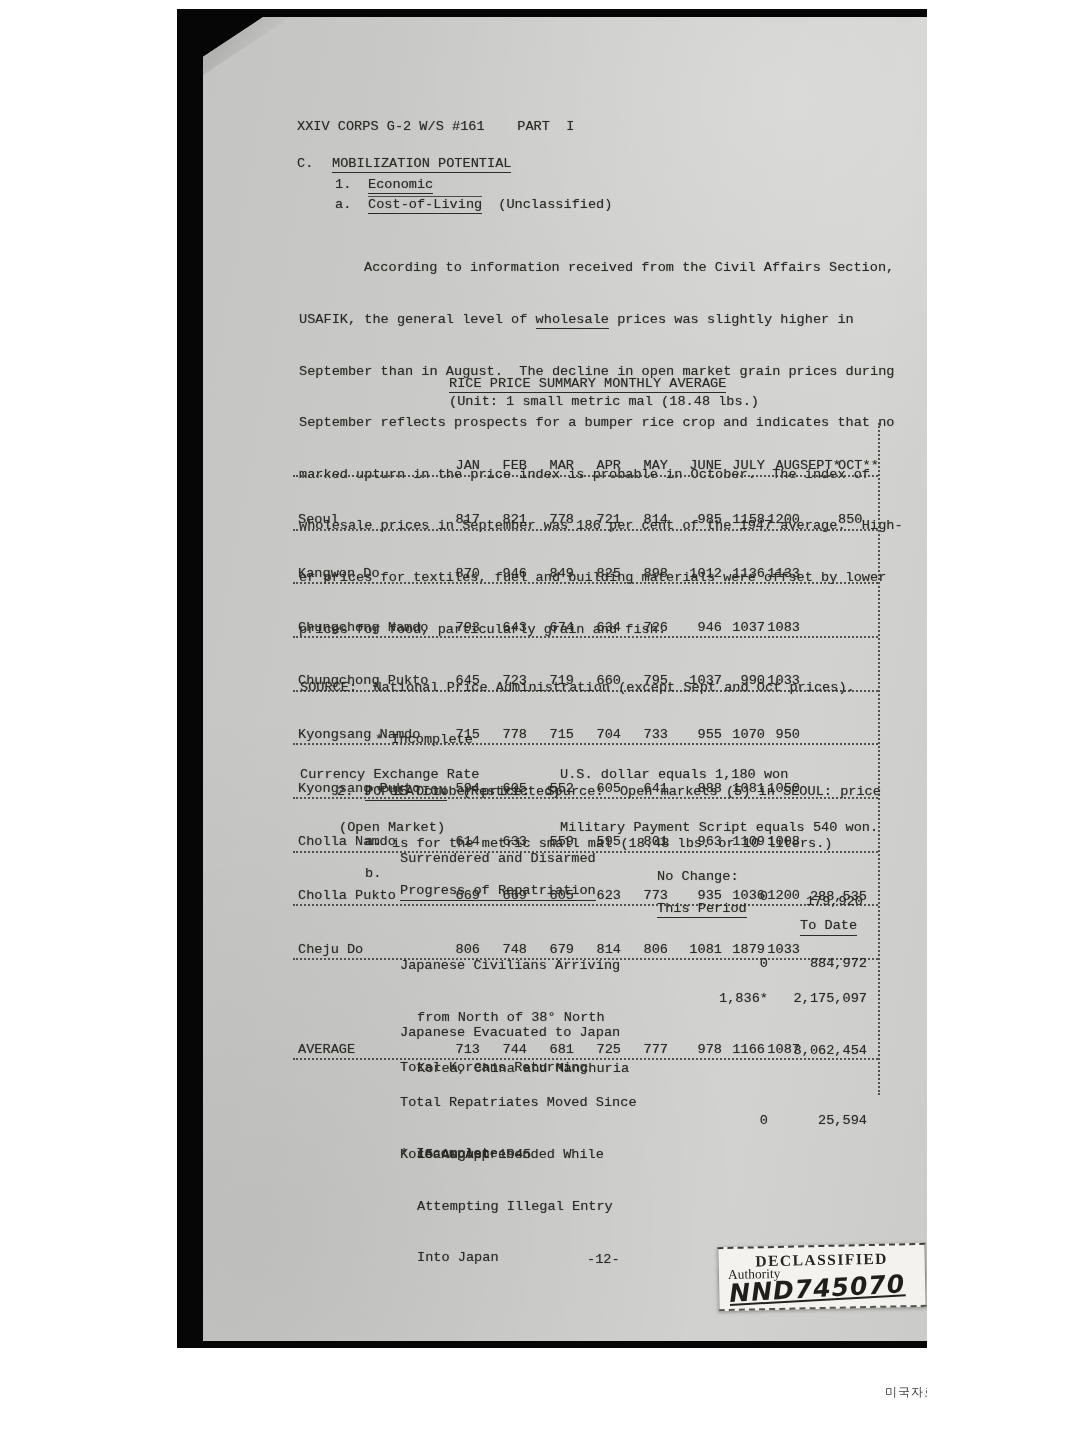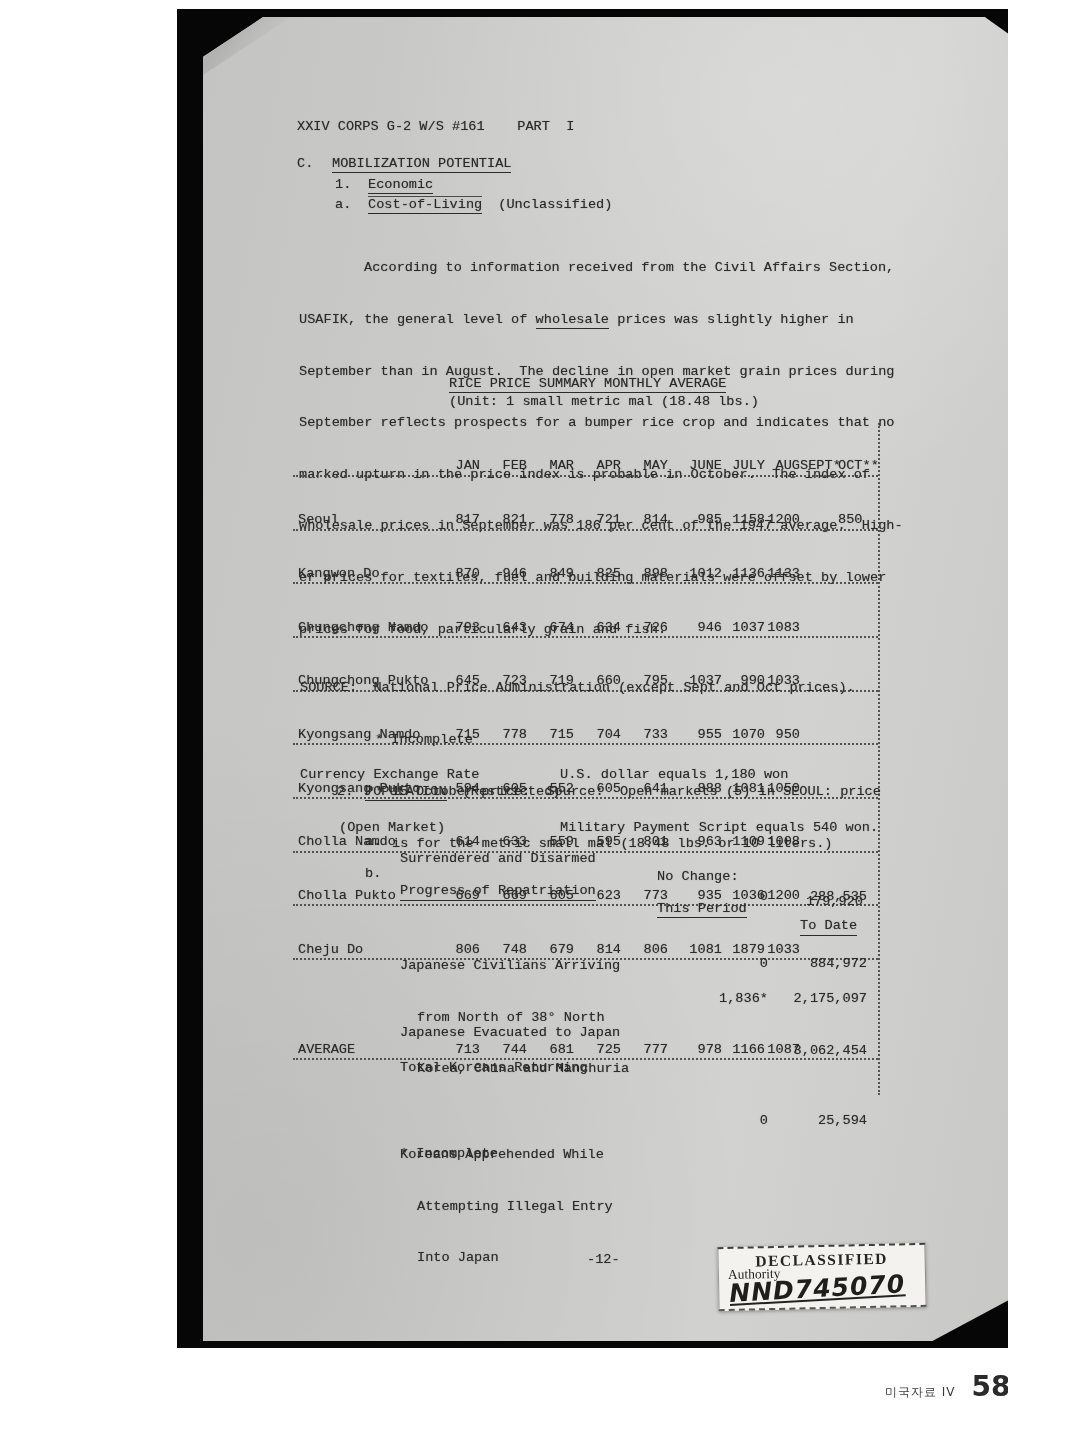--- a/index.html
+++ b/index.html
@@ -1,16 +1,16 @@
 <!DOCTYPE html>
 <html><head>
 <meta charset="utf-8">
 <style>
   html,body{margin:0;padding:0;}
-  #screen{position:relative;width:1008px;height:1439px;background:#ffffff;overflow:hidden;
+  #screen{position:relative;width:927px;height:1439px;background:#ffffff;overflow:hidden;
           font-family:"Liberation Mono","DejaVu Sans Mono",monospace;}
   #mat{position:absolute;left:177px;top:9px;width:853px;height:1339px;background:#060606;}
   #paper{position:absolute;left:26px;top:8px;width:806px;height:1324px;
          background:
            radial-gradient(90% 55% at 72% 6%, rgba(255,255,255,.22), rgba(255,255,255,0) 55%),
            radial-gradient(120% 80% at 8% 92%, rgba(0,0,0,.06), rgba(0,0,0,0) 50%),
            linear-gradient(100deg,#c4c4c2,#cbcbc9 35%,#d2d2d0 70%,#c8c8c6);
          clip-path:polygon(60px 0, 97% 0, 100% 1.3%, 100% 96.9%, 90.5% 100%, 0 100%, 0 3%);
          color:#2c2b27;font-size:13.6px;line-height:17.2px;
          text-shadow:0 0 1px rgba(44,43,39,.5);}
@@ -184,20 +184,24 @@
 
       <div class="repat pos-r3">
         <div class="lines">
           <div>Total Koreans Returning</div>
         </div>
         <span class="pcol">1,836*</span>
         <span class="tcol">2,175,097</span>
       </div>
 
       <div class="repat pos-r4">
+        <div class="lines">
+          <div>Total Repatriates Moved Since</div>
+          <div class="cont">15 August 1945</div>
+        </div>
         <span class="pcol"></span>
         <span class="tcol">3,062,454</span>
       </div>
 
       <div class="repat pos-r5">
         <div class="lines">
           <div>Koreans Apprehended While</div>
           <div class="cont">Attempting Illegal Entry</div>
           <div class="cont">Into Japan</div>
         </div>

